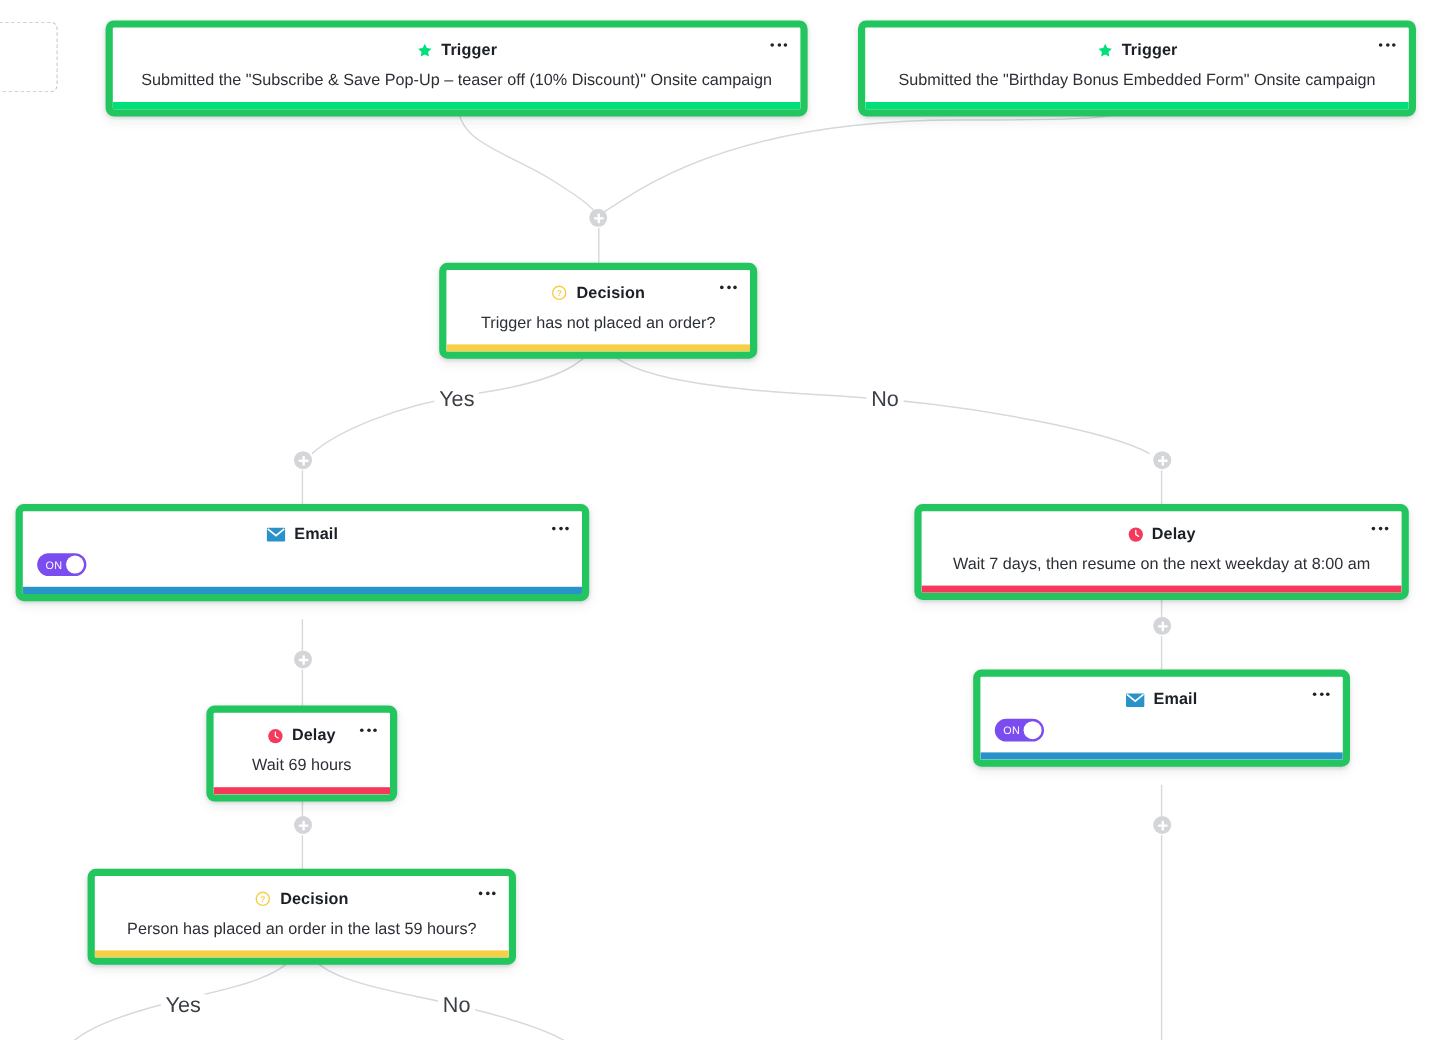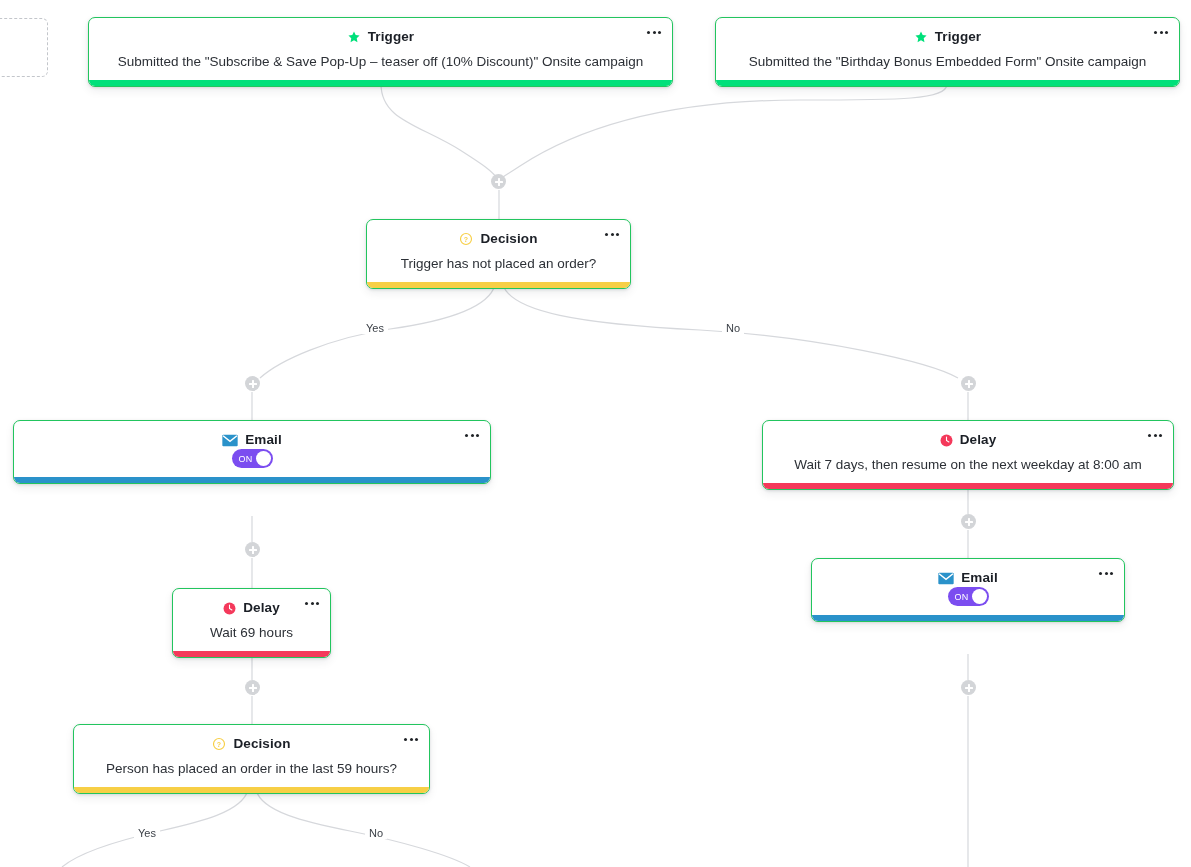--- a/index.html
+++ b/index.html
@@ -17,21 +17,21 @@
   #edges {
     position: absolute; inset: 0;
     width: 1191px; height: 867px;
     pointer-events: none;
   }
 
   
   .node {
     position: absolute;
     background: #ffffff;
-    border: 1px solid #22c55e;
+    border: 6px solid #22c55e;
     border-radius: 7px;
     box-shadow: 0 1px 3px rgba(16,22,40,.13), 0 4px 10px rgba(16,22,40,.07);
     overflow: hidden;
     z-index: 5;
   }
   .node-body { padding: 10px 12px 9px 12px; position: relative; }
   .node-accent { height: 6px; width: 100%; }
 
   .node-head {
     display: flex; align-items: center; justify-content: center;
@@ -55,21 +55,21 @@
     display: flex; gap: 2.5px; align-items: center;
     padding: 4px 1px; cursor: pointer;
   }
   .kebab i { width: 3px; height: 3px; border-radius: 50%; background: #202327; display: block; }
 
   
   .ico { display: inline-block; line-height: 0; }
   .ico svg { display: block; }
 
   
-  .toggle-wrap { display: flex; justify-content: center; }
+  .toggle-wrap { margin-top: 7px; display: flex; }
   .toggle {
     width: 41px; height: 19px; border-radius: 10px;
     background: #7b4df0;
     display: flex; align-items: center; justify-content: flex-start;
     padding: 0 2px; cursor: pointer; position: relative;
   }
   .toggle-label {
     font-size: 9px; color: #ffffff; font-weight: normal;
     margin-left: 5px; letter-spacing: .3px;
   }
@@ -85,21 +85,21 @@
     background: #d3d5d8; z-index: 6; cursor: pointer;
   }
   .plus::before, .plus::after {
     content: ""; position: absolute; background: #ffffff; border-radius: .5px;
   }
   .plus::before { left: 3.5px; top: 6.9px; width: 8px; height: 1.8px; }
   .plus::after  { top: 3.5px; left: 6.9px; height: 8px; width: 1.8px; }
 
   
   .branch-label {
-    position: absolute; font-size: 11px; color: #3a3f46;
+    position: absolute; font-size: 18px; color: #3a3f46;
     background: #ffffff; padding: 0 4px; z-index: 4; line-height: 1;
   }
 
   
   .ghost {
     position: absolute;
     border: 1px dashed #c3c6cb;
     border-radius: 6px;
     background: #ffffff;
     z-index: 3;

